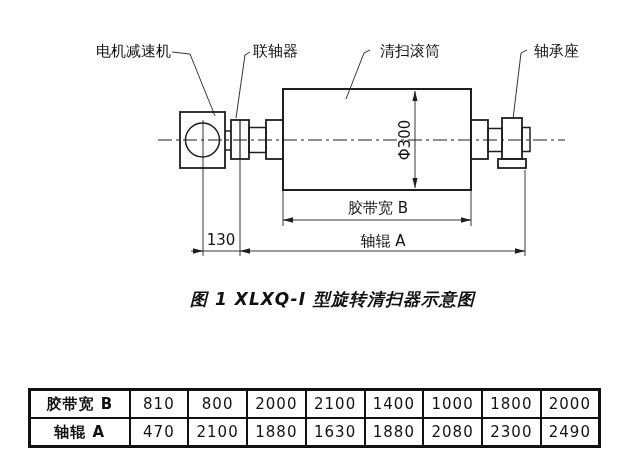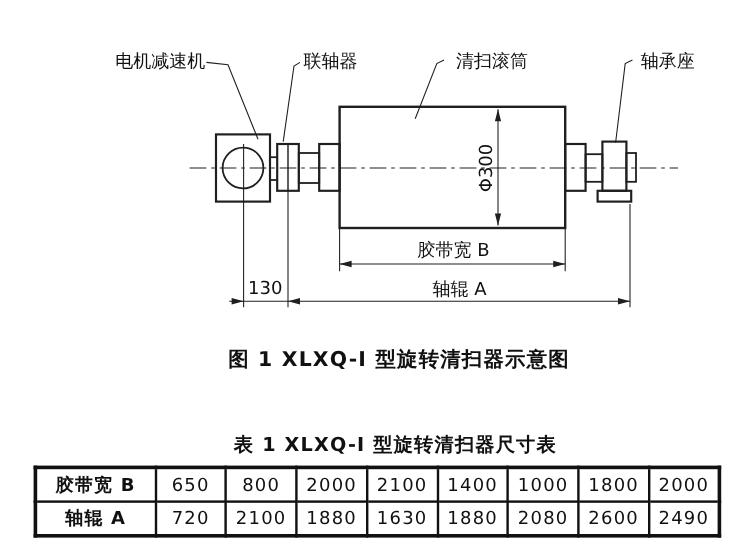--- a/index.html
+++ b/index.html
@@ -10,21 +10,21 @@
     font-family:"DejaVu Sans", sans-serif;
     color:#111;
     overflow:hidden;
   }
   .drawing{position:absolute;top:0;left:0;}
   .svg-label{font-family:"DejaVu Sans", sans-serif;font-size:15px;fill:#111;}
   .svg-dim{font-family:"DejaVu Sans", sans-serif;font-size:15px;fill:#111;}
   .caption{
     position:absolute;top:288px;left:0;width:629px;
     text-align:center;text-indent:36px;
-    font-size:17px;font-weight:bold;letter-spacing:1px;
+    font-size:17px;font-weight:bold;letter-spacing:1px;font-style:italic;
   }
   .table-title{
     position:absolute;top:361px;left:0;width:629px;
     text-align:center;text-indent:30px;
     font-size:16px;font-weight:bold;letter-spacing:1px;
   }
   table.dim-table{
     position:absolute;left:28px;top:388px;
     width:573px;
     border-collapse:collapse;
@@ -99,53 +99,52 @@
     <polyline points="527,50 521,53 513,119" fill="none" stroke="#1f1f1f" stroke-width="0.9"></polyline>
 
     <text class="svg-label" x="96" y="56">电机减速机</text>
     <text class="svg-label" x="253" y="56">联轴器</text>
     <text class="svg-label" x="380" y="56">清扫滚筒</text>
     <text class="svg-label" x="534" y="56">轴承座</text>
   </svg>
 
   <div class="caption">图 1 XLXQ-I 型旋转清扫器示意图</div>
 
-  <div class="table-title">表 1 XLXQ-I 型旋转清扫器尺寸表</div>
 
   <table class="dim-table">
     <colgroup>
       <col style="width:100px">
       <col>
         <col>
         <col>
         <col>
         <col>
         <col>
         <col>
         <col>
     </colgroup>
     <tbody id="dim-tbody">
         <tr>
           <td class="label-col">胶带宽 B</td>
-          <td>650</td>
+          <td>810</td>
           <td>800</td>
           <td>2000</td>
           <td>2100</td>
           <td>1400</td>
           <td>1000</td>
           <td>1800</td>
           <td>2000</td>
         </tr>
         <tr>
           <td class="label-col">轴辊 A</td>
-          <td>720</td>
+          <td>470</td>
           <td>2100</td>
           <td>1880</td>
           <td>1630</td>
           <td>1880</td>
           <td>2080</td>
-          <td>2600</td>
+          <td>2300</td>
           <td>2490</td>
         </tr>
       </tbody>
   </table>
 
 </div>
 
 </body></html>

